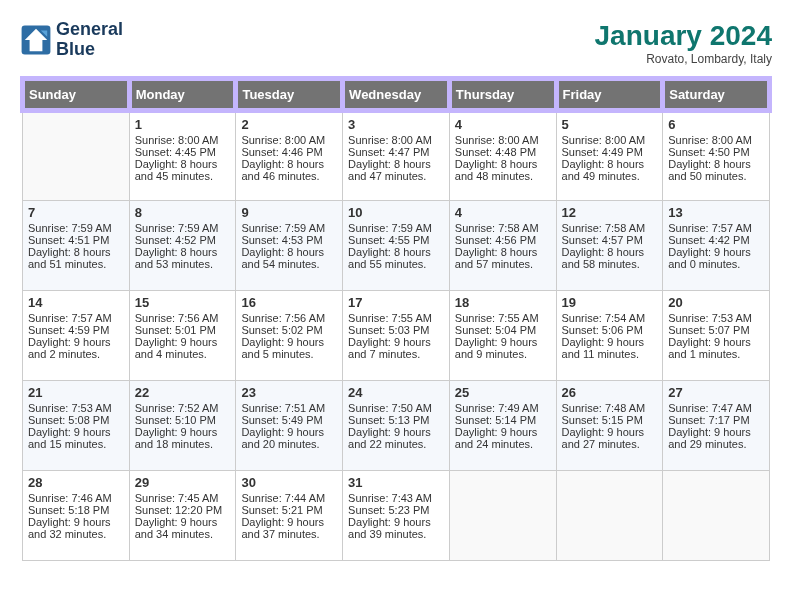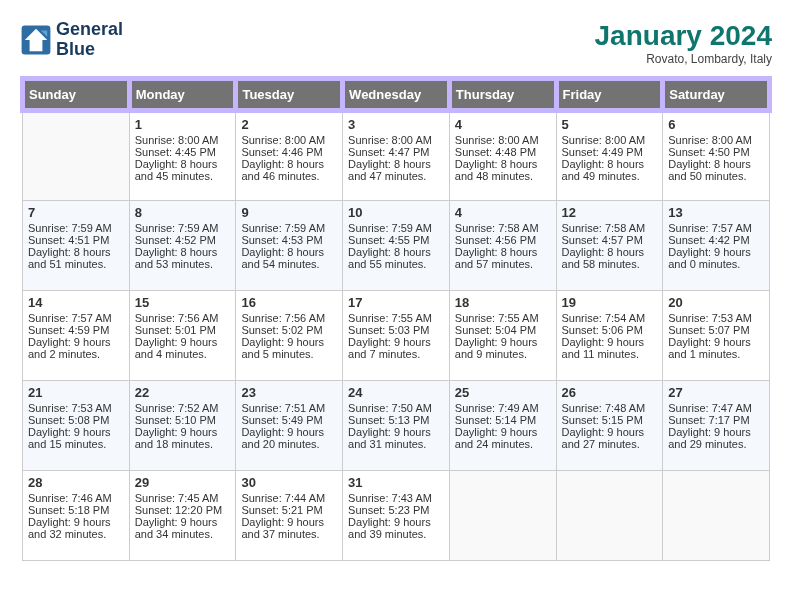--- a/index.html
+++ b/index.html
@@ -283,21 +283,21 @@
           <div>Sunrise: 7:51 AM</div>
           <div>Sunset: 5:49 PM</div>
           <div>Daylight: 9 hours</div>
           <div>and 20 minutes.</div>
         </td>
         <td>
           <span class="day-num">24</span>
           <div>Sunrise: 7:50 AM</div>
           <div>Sunset: 5:13 PM</div>
           <div>Daylight: 9 hours</div>
-          <div>and 31 minutes.</div>
+          <div>and 22 minutes.</div>
         </td>
         <td>
           <span class="day-num">25</span>
           <div>Sunrise: 7:49 AM</div>
           <div>Sunset: 5:14 PM</div>
           <div>Daylight: 9 hours</div>
           <div>and 24 minutes.</div>
         </td>
         <td>
           <span class="day-num">26</span>

